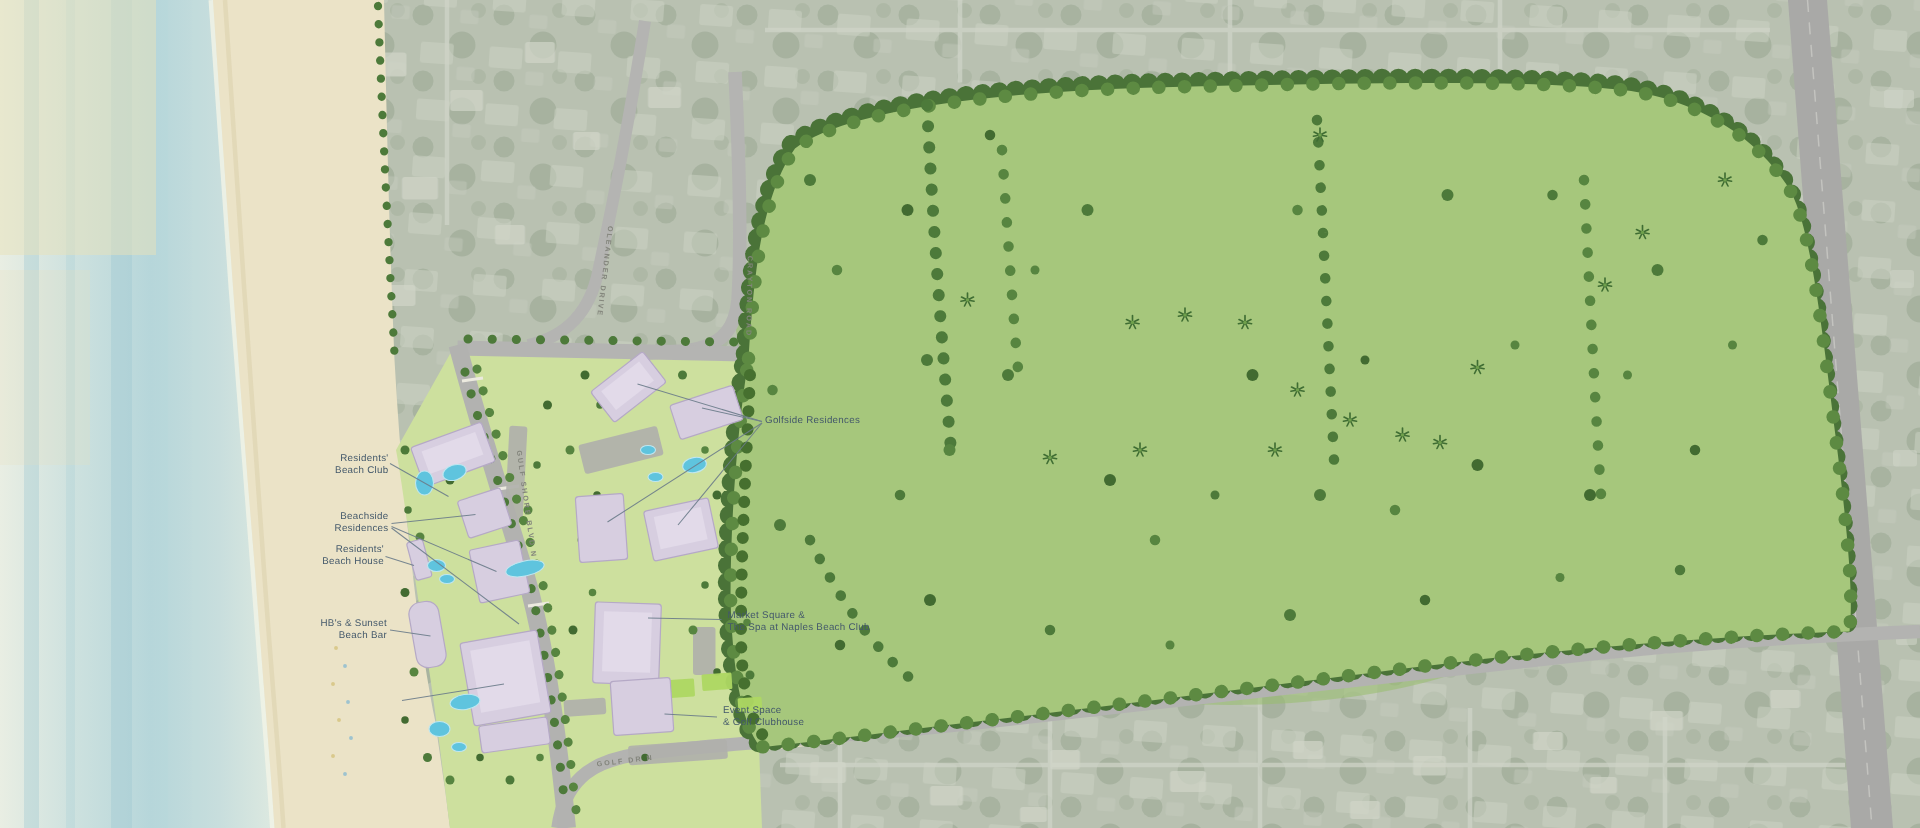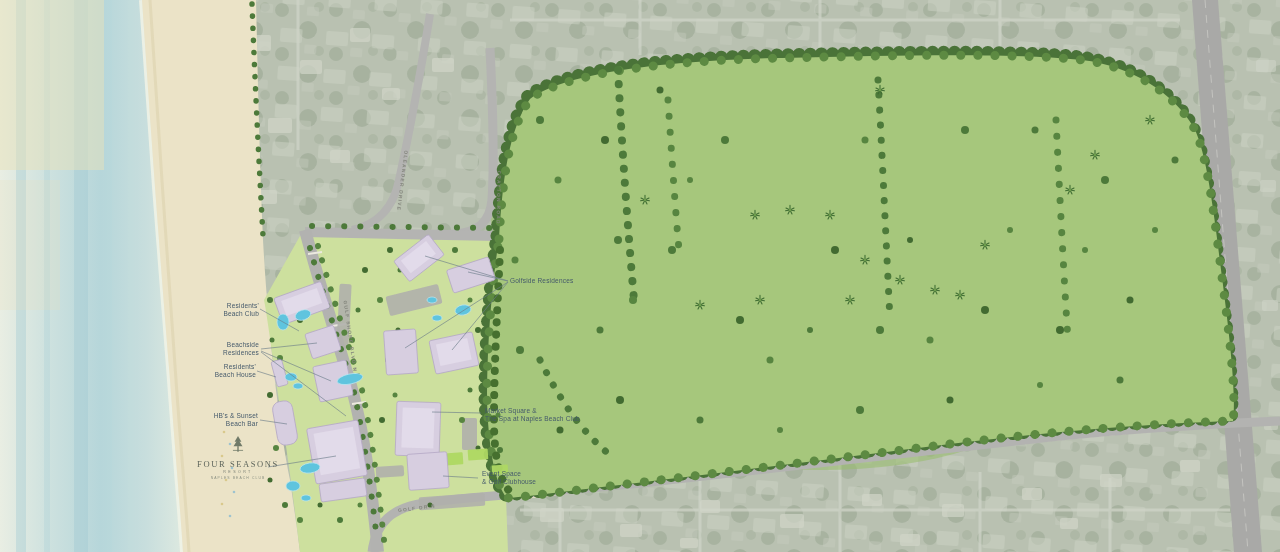--- a/index.html
+++ b/index.html
@@ -495,24 +495,13 @@
 <div class="label" style="left:482px;top:470px;">
   <div>Event Space</div>
   <div>&amp; Golf Clubhouse</div>
 </div>
 
 <div class="road-label" style="left:345px;top:298px;transform:rotate(82deg);">GULF SHORE BLVD N</div>
 <div class="road-label" style="left:406px;top:148px;transform:rotate(97deg);">OLEANDER DRIVE</div>
 <div class="road-label" style="left:499px;top:168px;transform:rotate(91deg);">CRAYTON ROAD</div>
 <div class="road-label" style="left:398px;top:508px;transform:rotate(-7deg);">GOLF DR N</div>
 
-<div class="logo">
-  <svg width="16" height="18" viewBox="0 0 14 16" style="position:static;display:inline-block;">
-    <polygon points="7,0 4,5.2 10,5.2" fill="#707a68"></polygon>
-    <polygon points="7,2.8 3,9.2 11,9.2" fill="#707a68"></polygon>
-    <rect x="6.4" y="9" width="1.2" height="5" fill="#707a68"></rect>
-    <path d="M2.5,12.8 H11.5" stroke="#707a68" stroke-width="0.7"></path>
-  </svg>
-  <div class="l1">FOUR SEASONS</div>
-  <div class="l2">RESORT</div>
-  <div class="l3">NAPLES BEACH CLUB</div>
-</div>
 </div>
 
 </body></html>

